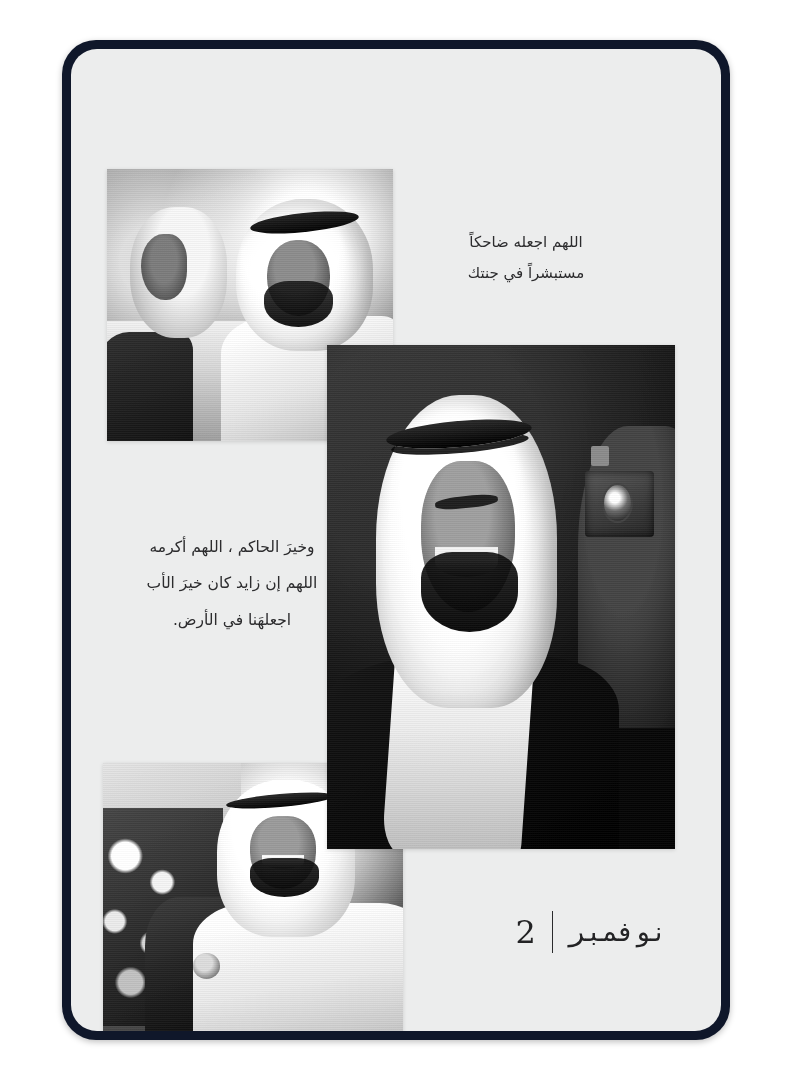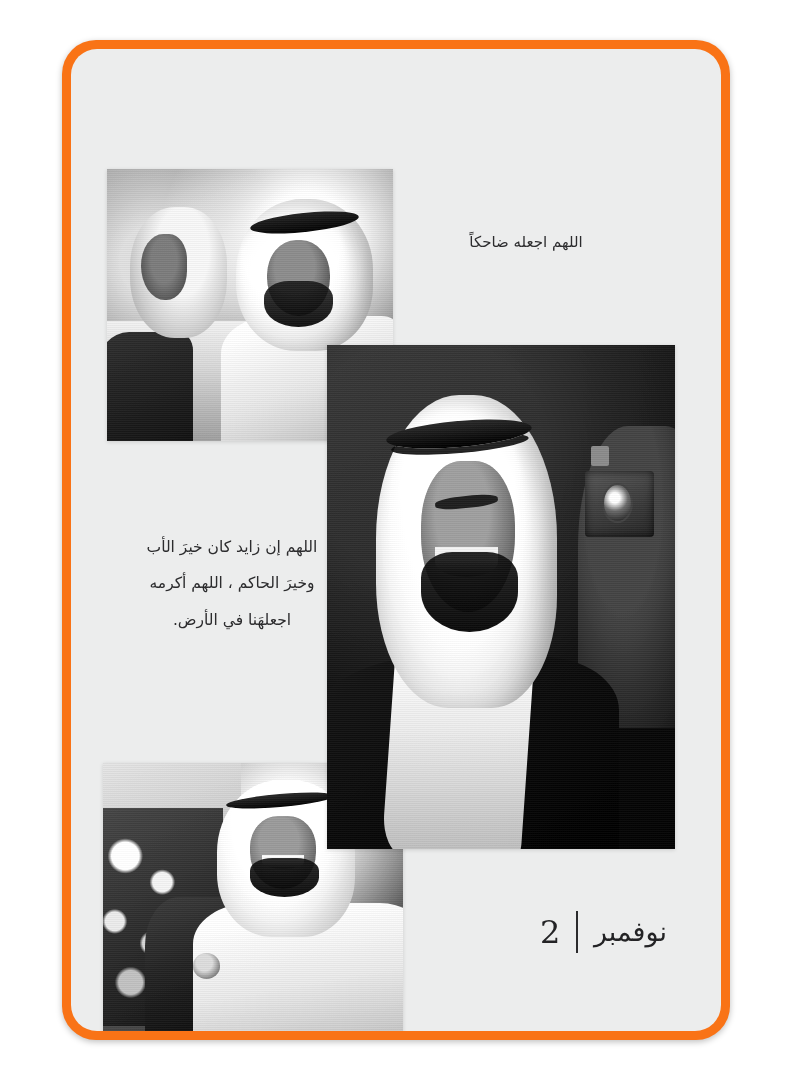--- a/index.html
+++ b/index.html
@@ -16,21 +16,21 @@
   }
 
   
   .device-frame {
     position: absolute;
     left: 62px;
     top: 40px;
     width: 668px;
     height: 1000px;
     border-radius: 34px;
-    background: #f97316;
+    background: #0f172a;
     box-shadow: 0 2px 6px rgba(0,0,0,0.25);
     padding: 9px;
     box-sizing: border-box;
   }
   .device-screen {
     position: relative;
     width: 100%;
     height: 100%;
     border-radius: 26px;
     background: #eceded;
@@ -315,21 +315,21 @@
   #date-block {
     position: absolute;
     right: 54px;
     top: 862px;
     display: flex;
     align-items: center;
     gap: 16px;
     direction: rtl;
   }
   #date-block .month {
-    font-family: Liberation Sans, sans-serif;
+    font-family: Liberation Mono, monospace;
     font-size: 27px;
     color: #232325;
     letter-spacing: 0.5px;
   }
   #date-block .divider {
     width: 1.6px;
     height: 42px;
     background: #2b2b2d;
   }
   #date-block .day {
@@ -364,25 +364,26 @@
           <div class="s1-head-r"></div>
           <div class="s1-band"></div>
           <div class="s1-face"></div>
           <div class="s1-beard"></div>
         </div>
       </div>
     </div>
 
     <div class="arabic" id="dua-top">
       <span class="ln">اللهم اجعله ضاحكاً</span>
+      <span class="ln">مستبشراً في جنتك</span>
     </div>
 
     <div class="arabic" id="dua-mid">
+      <span class="ln">وخيرَ الحاكم ، اللهم أكرمه</span>
       <span class="ln">اللهم إن زايد كان خيرَ الأب</span>
-      <span class="ln">وخيرَ الحاكم ، اللهم أكرمه</span>
       <span class="ln">اجعلهَنا في الأرض.</span>
     </div>
 
     <div class="photo" id="photo-bottom-left">
       <div class="inner">
         <div class="bw scene3">
           <div class="s3-wall"></div>
           <div class="s3-flowers"></div>
           <div class="s3-jacket"></div>
           <div class="s3-body"></div>

